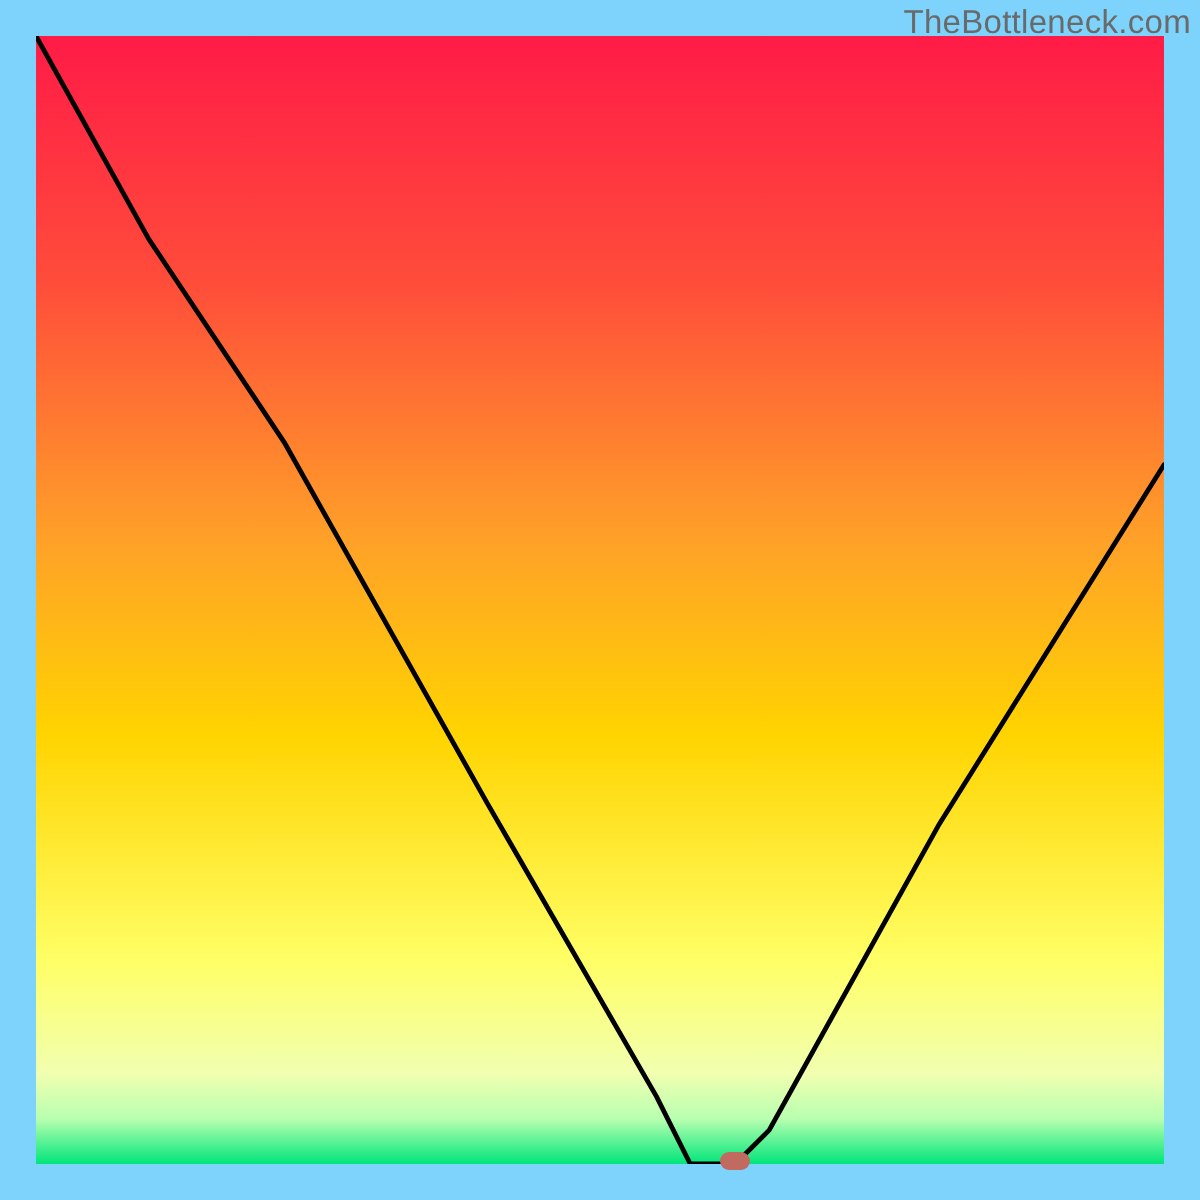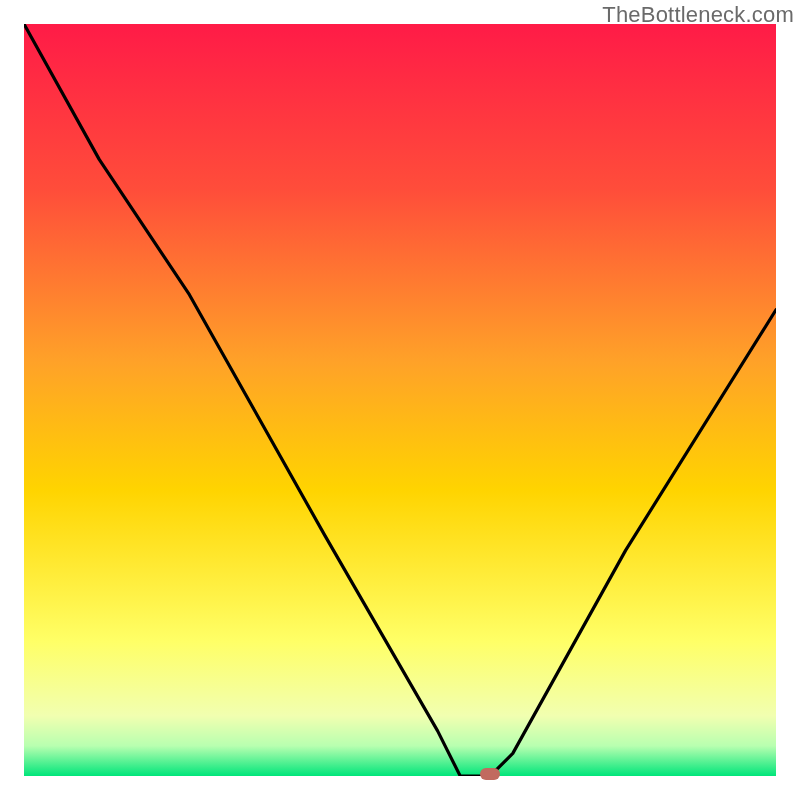--- a/index.html
+++ b/index.html
@@ -1,17 +1,17 @@
 <!DOCTYPE html>
 <html><head>
 <meta charset="utf-8">
 <style>
   * { margin: 0; padding: 0; box-sizing: border-box; }
   html, body { width: 800px; height: 800px; overflow: hidden; background: #000; }
-  .frame { position: relative; width: 800px; height: 800px; background: #ffffff; }
+  .frame { position: relative; width: 800px; height: 800px; background: #7dd3fc; }
   .plot {
     position: absolute;
     left: 24px; top: 24px;
     width: 752px; height: 752px;
   }
   .watermark {
     position: absolute;
     top: 2px; right: 6px;
     font-family: Arial, Helvetica, sans-serif;
     font-size: 22px;

